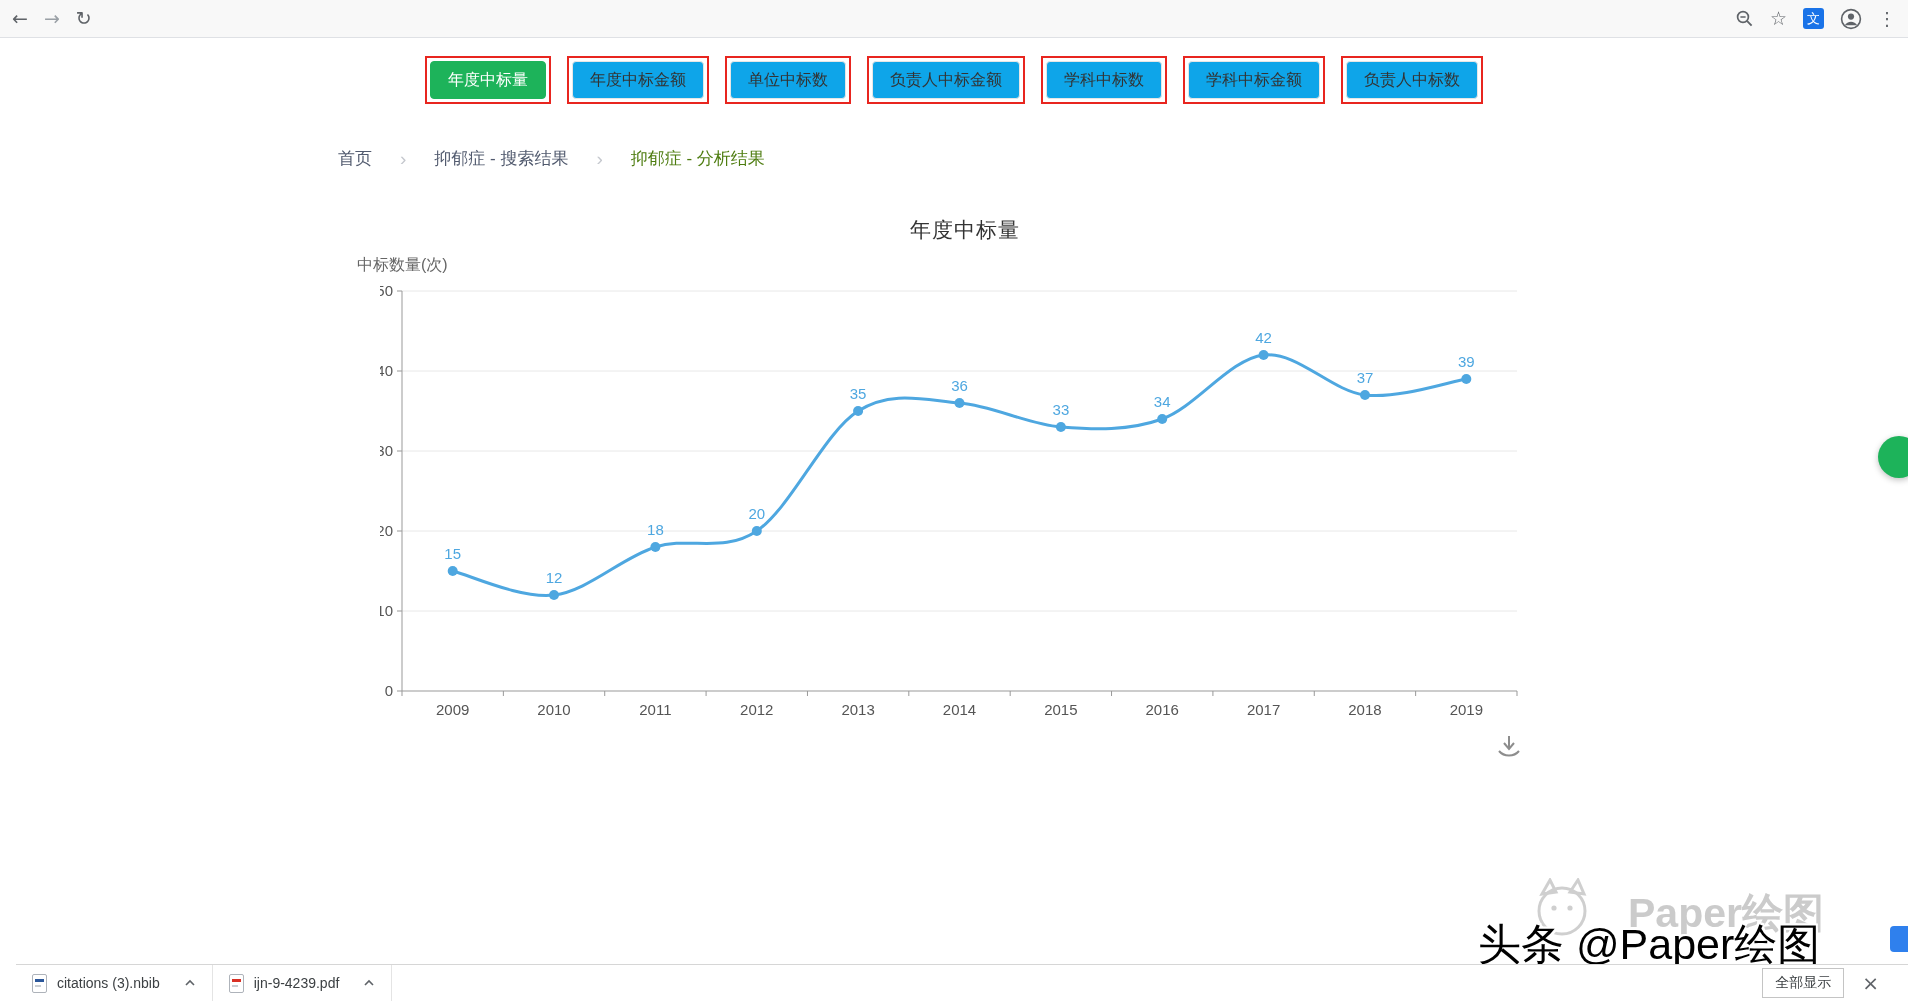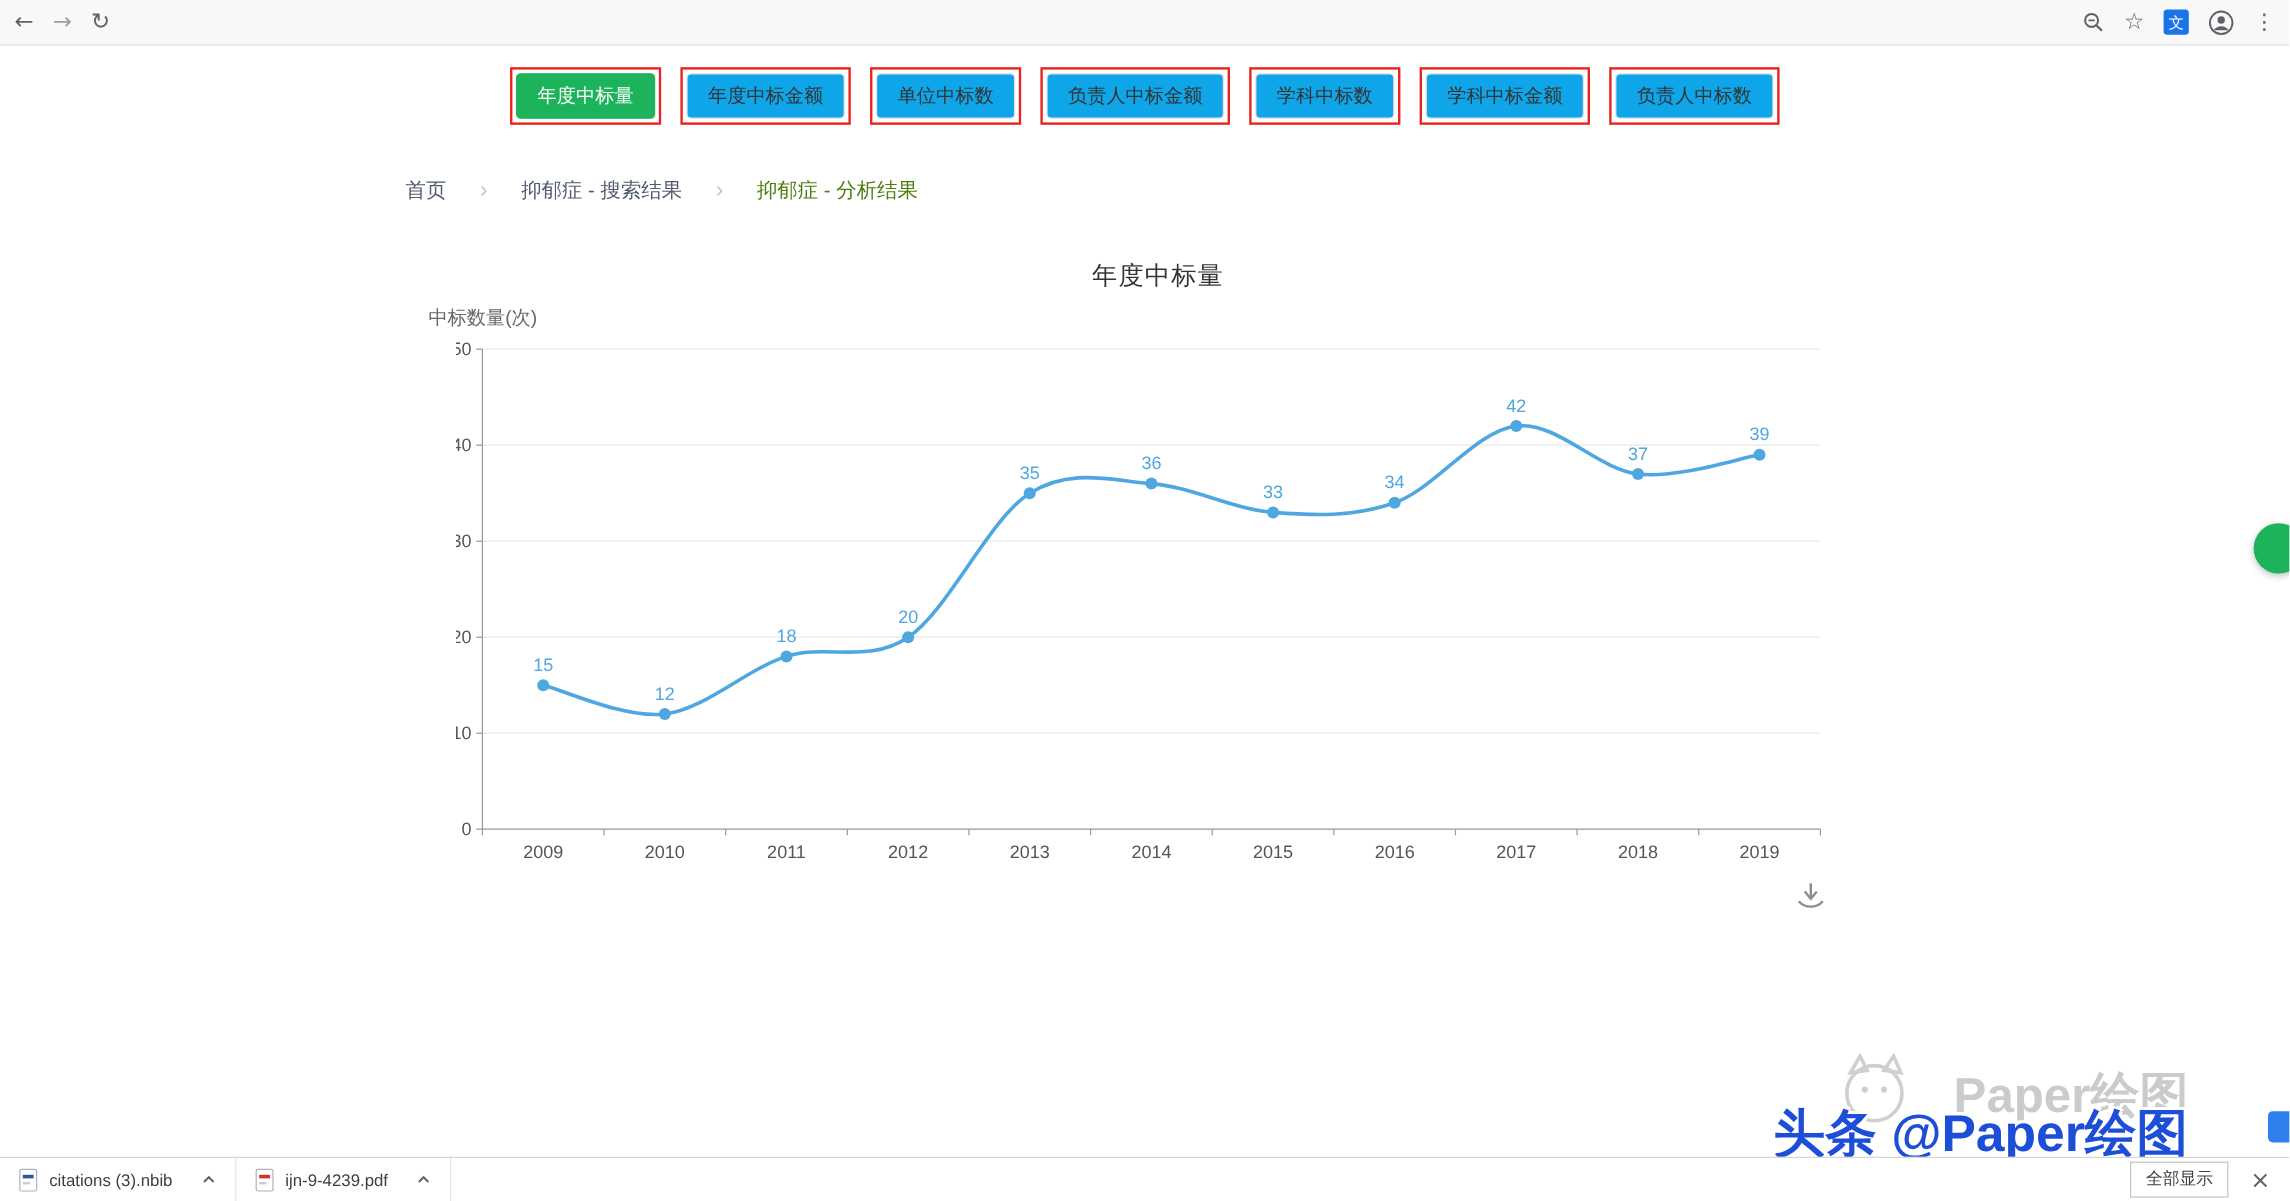--- a/index.html
+++ b/index.html
@@ -36,40 +36,40 @@
   .chart-title{position:absolute;top:216px;left:380px;width:1170px;text-align:center;
     font-size:21px;font-weight:500;color:#333;letter-spacing:1px}
   .y-label{position:absolute;top:255px;left:357px;font-size:16px;color:#666}
   #chart-svg{position:absolute;top:278px;left:380px}
   .save-icon{position:absolute;top:731px;left:1494px;width:30px;height:30px;cursor:pointer}
 
   
   .wm-logo{position:absolute;left:1522px;top:878px;opacity:.8}
   .wm-ghost{position:absolute;left:1628px;top:886px;font-size:41px;font-weight:700;color:#c6c6c6;
     white-space:nowrap;opacity:.9}
-  .wm-main{position:absolute;left:1478px;top:916px;font-size:43px;font-weight:700;color:#1d4ed8;white-space:nowrap;
+  .wm-main{position:absolute;left:1478px;top:916px;font-size:43px;font-weight:400;color:#000000;white-space:nowrap;
     text-shadow:2px 2px 0 #fff,-2px -2px 0 #fff,2px -2px 0 #fff,-2px 2px 0 #fff}
 
   
   .green-badge{position:absolute;left:1878px;top:436px;width:42px;height:42px;border-radius:50%;
     background:var(--green,#1db35a);box-shadow:0 2px 6px rgba(0,0,0,.25);cursor:pointer}
   .blue-widget{position:absolute;left:1890px;top:926px;width:26px;height:26px;border-radius:4px;
     background:#2f80ed;cursor:pointer}
 
   
-  .dlbar{position:absolute;left:0;right:0;bottom:0;height:37px;background:#fff;border-top:1px solid #d6d6d6;
+  .dlbar{position:absolute;left:16px;right:0;bottom:0;height:37px;background:#fff;border-top:1px solid #d6d6d6;
     display:flex;align-items:stretch;z-index:40}
   .dl-items{display:flex;align-items:stretch}
   .dl-item{display:flex;align-items:center;gap:10px;padding:0 16px;border-right:1px solid #e4e4e4;cursor:pointer}
   .dl-icon{width:15px;height:19px;background:#fff;border:1px solid #aeb3ba;border-radius:2px;position:relative;flex:0 0 auto}
   .dl-icon::before{content:'';position:absolute;left:2px;right:2px;top:4px;height:3px;background:var(--c,#888)}
   .dl-icon::after{content:'';position:absolute;left:2px;right:5px;top:10px;height:2px;background:#c9cdd2}
   .dl-name{font-size:14px;color:#3c4043;white-space:nowrap;margin-right:14px}
   .dl-chevron{display:flex;align-items:center;cursor:pointer}
-  .dl-right{margin-left:auto;display:flex;align-items:center;gap:18px;padding-right:16px}
+  .dl-right{margin-left:auto;display:flex;align-items:center;gap:18px;padding-right:29px}
   .show-all{font-size:14px;color:#3c4043;background:#fff;border:1px solid #c4c4c4;padding:5px 12px;
     cursor:pointer;font-family:inherit;white-space:nowrap}
   .dl-close{font-size:20px;color:#5f6368;cursor:pointer;line-height:1;font-family:"DejaVu Sans",sans-serif}
 </style>
 </head>
 <body>
 
 <div class="page">
 
   <header class="toolbar">

